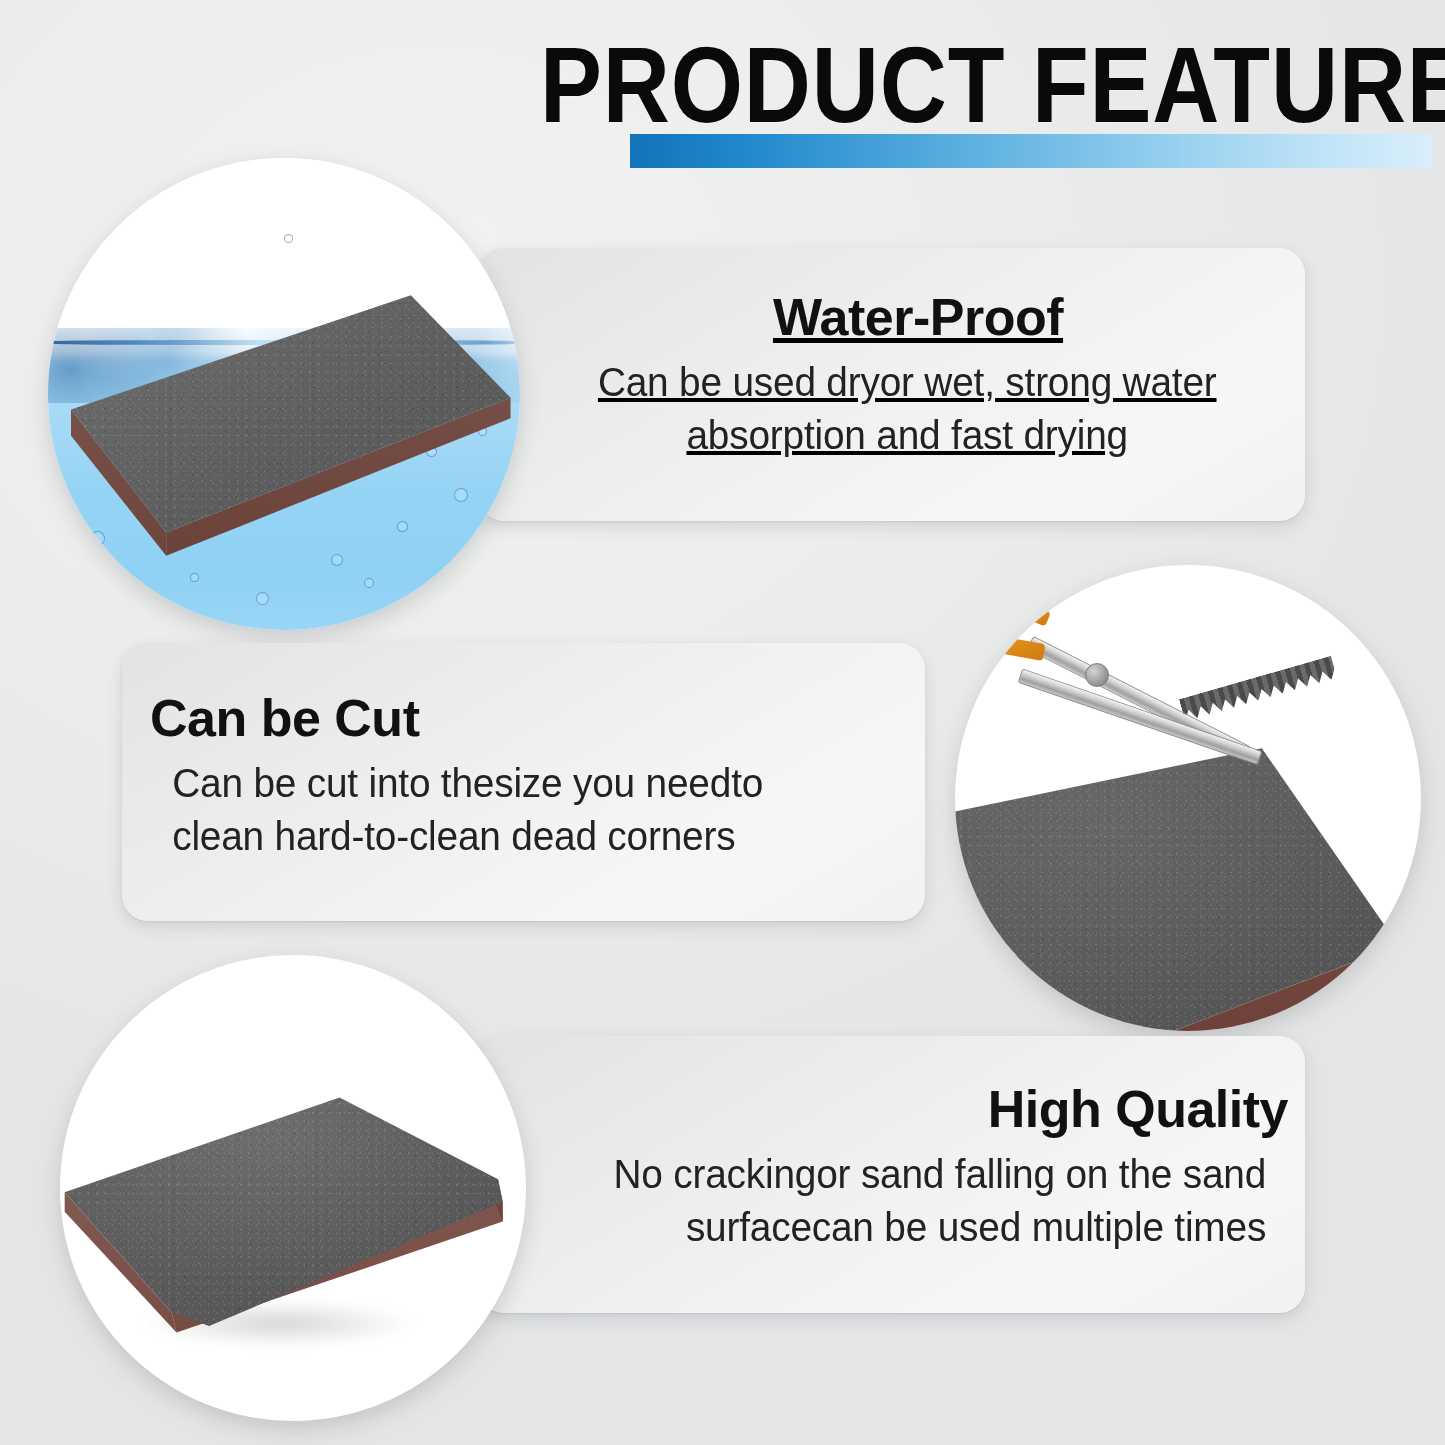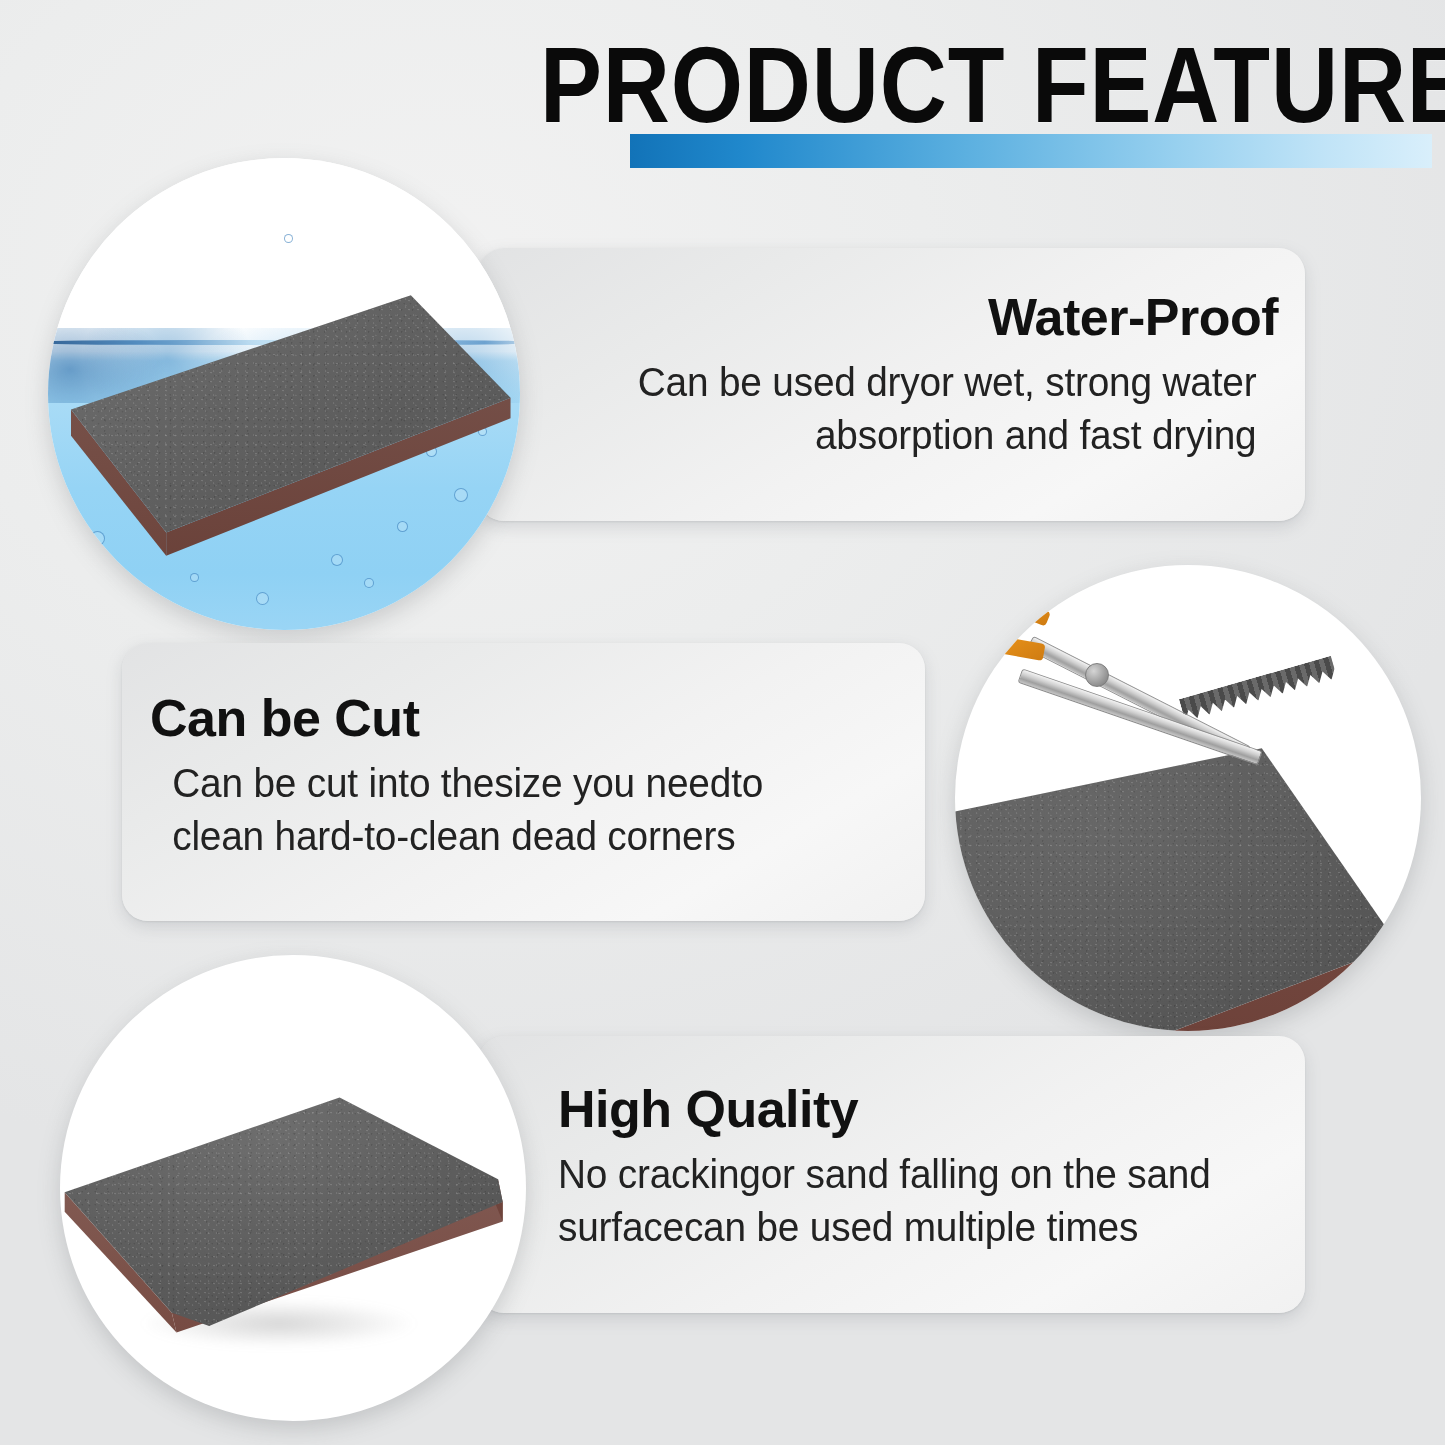--- a/index.html
+++ b/index.html
@@ -72,23 +72,23 @@
     box-sizing: border-box;
   }
   #card-water-proof { left: 478px; top: 248px;  width: 827px; height: 273px; }
   #card-can-be-cut  { left: 122px; top: 643px;  width: 803px; height: 278px; }
   #card-high-quality{ left: 478px; top: 1036px; width: 827px; height: 277px; }
 
   .card-text {
     position: absolute;
     box-sizing: border-box;
   }
-  #text-water-proof  { left: 80px;  top: 40px;  width: 720px; text-align: right; }
+  #text-water-proof  { left: 80px;  top: 40px;  width: 720px; text-align: center; text-decoration: underline; }
   #text-can-be-cut   { left: 28px;  top: 46px;  width: 740px; }
-  #text-high-quality { left: 80px;  top: 44px;  width: 730px; text-align: left; }
+  #text-high-quality { left: 80px;  top: 44px;  width: 730px; text-align: right; }
 
   .card-heading {
     font-family: "Liberation Sans", sans-serif;
     font-size: 52px;
     line-height: 58px;
     font-weight: 700;
     color: #111111;
     letter-spacing: -0.5px;
     margin: 0 0 10px 0;
   }

